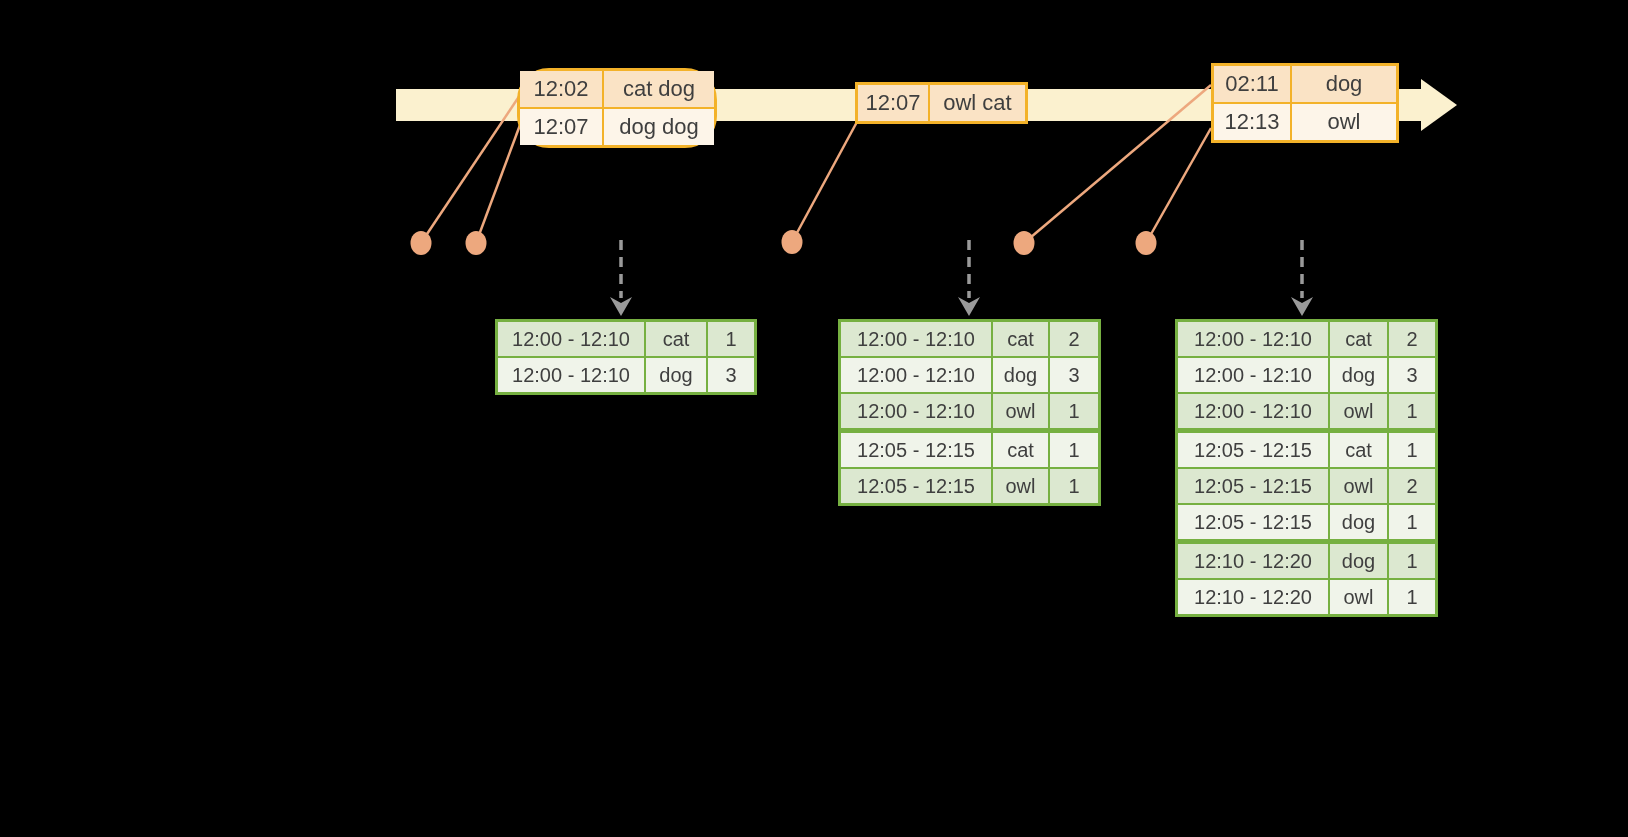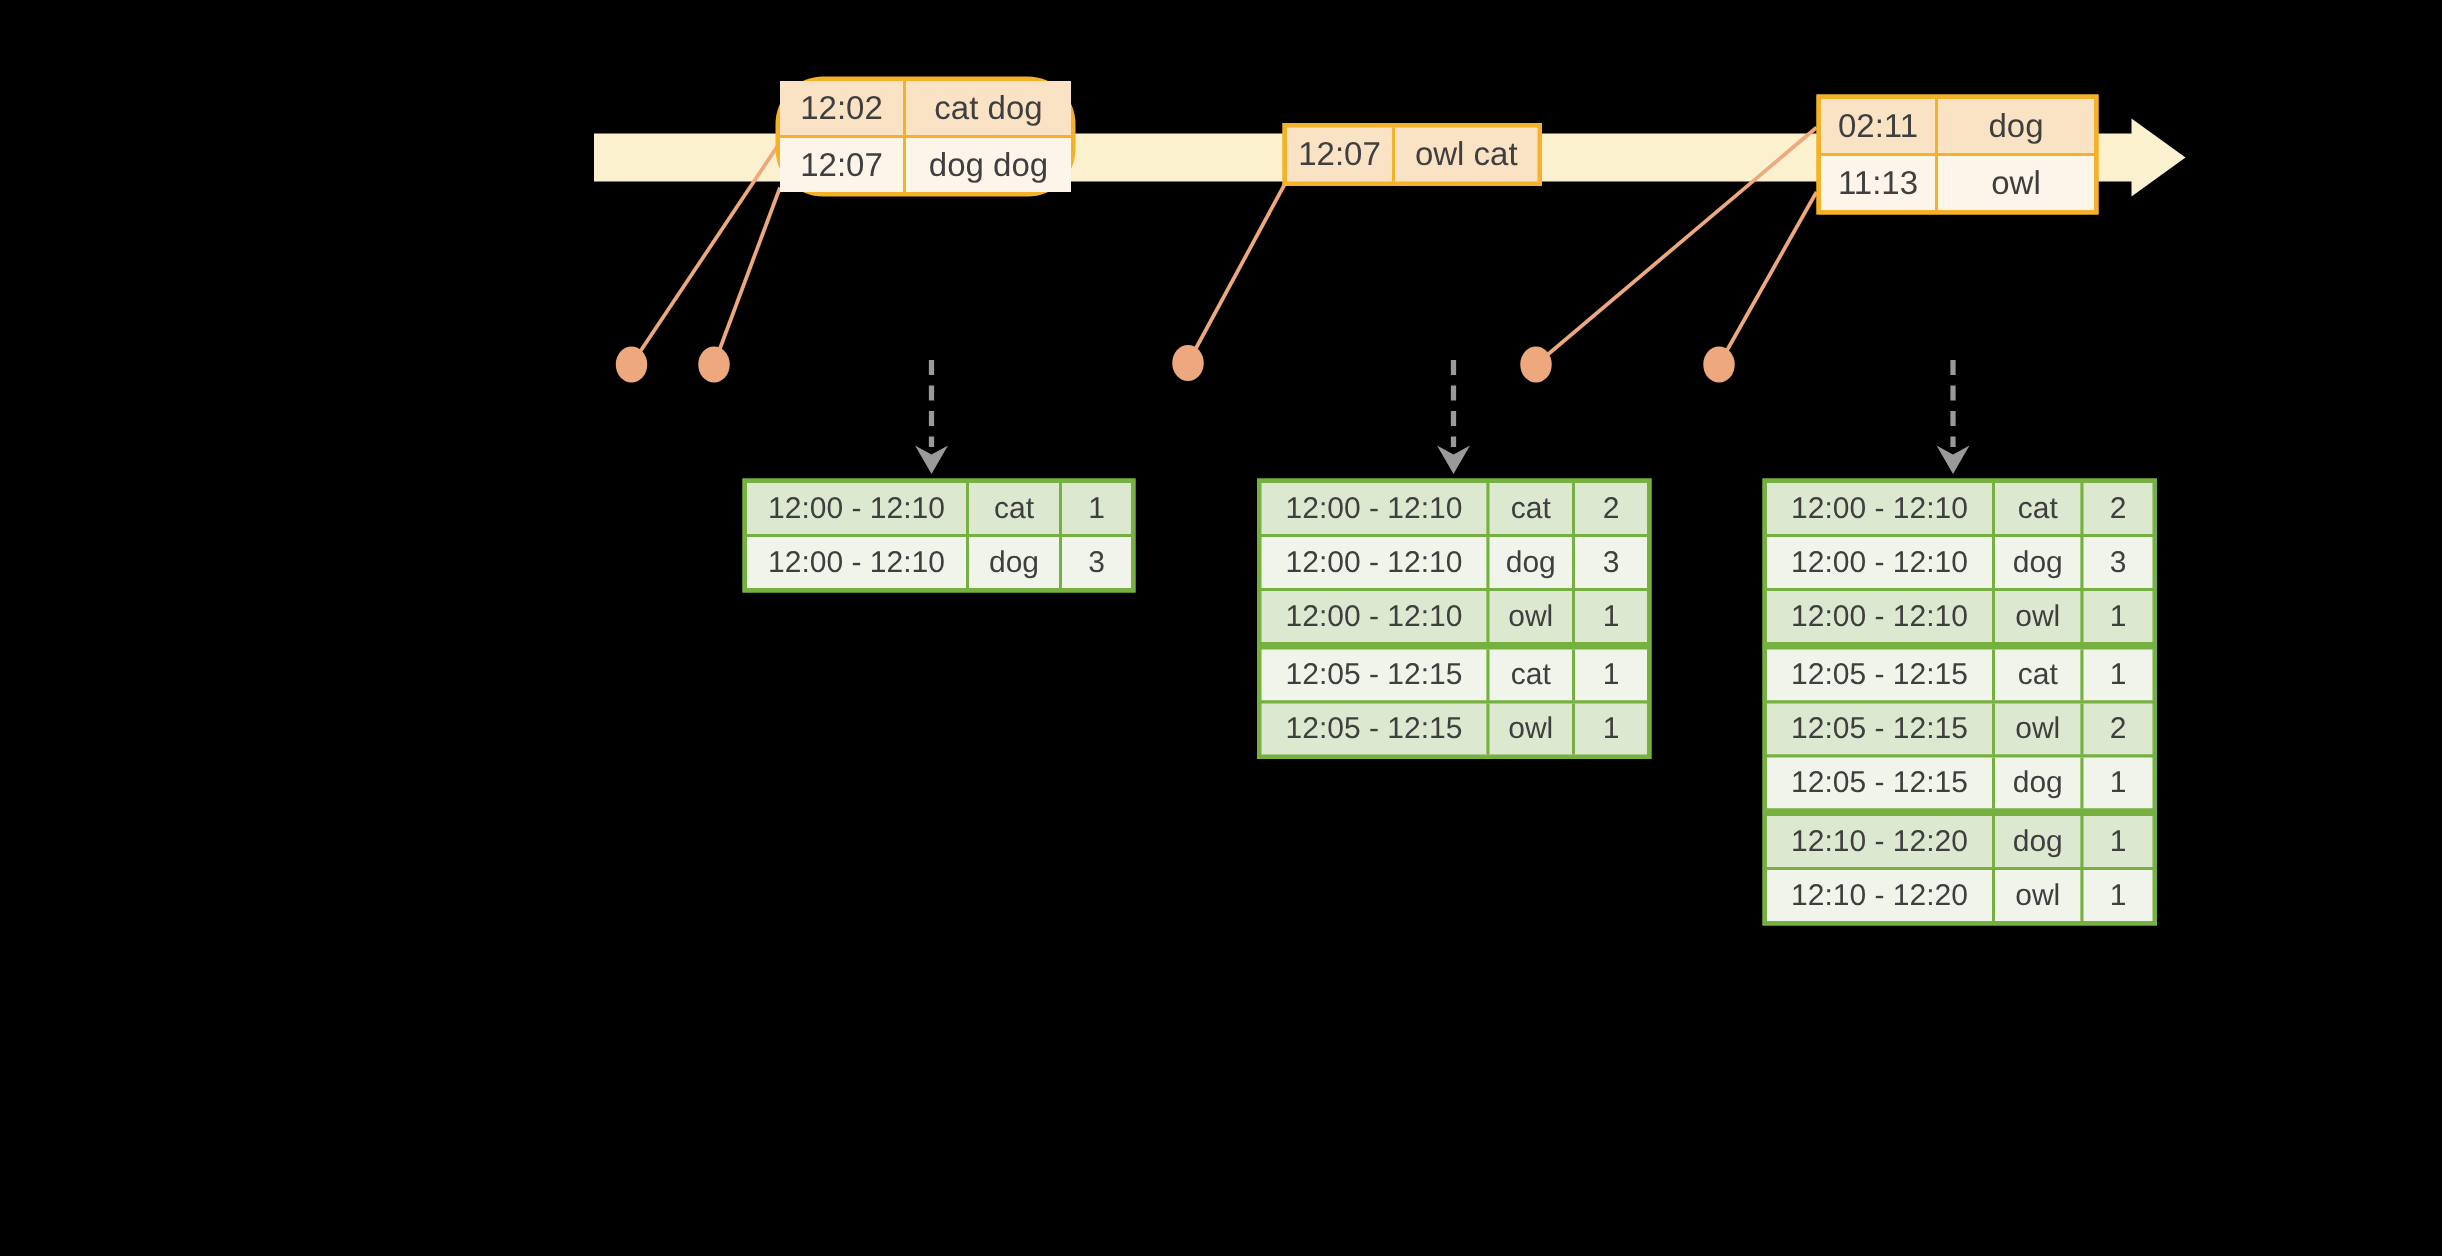--- a/index.html
+++ b/index.html
@@ -65,21 +65,21 @@
     <g>
       <line x1="621" y1="240" x2="621" y2="298" stroke="#9A9A9A" stroke-width="3.5" stroke-dasharray="10 7"></line>
       <path d="M 610 297 L 621 316 L 632 297 L 621 303 Z" fill="#9A9A9A"></path>
       <line x1="969" y1="240" x2="969" y2="298" stroke="#9A9A9A" stroke-width="3.5" stroke-dasharray="10 7"></line>
       <path d="M 958 297 L 969 316 L 980 297 L 969 303 Z" fill="#9A9A9A"></path>
       <line x1="1302" y1="240" x2="1302" y2="298" stroke="#9A9A9A" stroke-width="3.5" stroke-dasharray="10 7"></line>
       <path d="M 1291 297 L 1302 316 L 1313 297 L 1302 303 Z" fill="#9A9A9A"></path>
     </g>
   </svg>
 
-  <div class="ev-table" style="left:517px;top:51px;border-radius:32px;--timew:82px;--wordw:110px;">
+  <div class="ev-table" style="left:517px;top:68px;border-radius:32px;--timew:82px;--wordw:110px;">
       <div class="ev-row">
         <div class="ev-cell c-time">12:02</div>
         <div class="ev-cell c-words">cat dog</div>
       </div>
       <div class="ev-row">
         <div class="ev-cell c-time">12:07</div>
         <div class="ev-cell c-words">dog dog</div>
       </div>
     </div>
   <div class="ev-table" style="left:855px;top:82px;--timew:70px;--wordw:95px;">
@@ -87,21 +87,21 @@
         <div class="ev-cell c-time">12:07</div>
         <div class="ev-cell c-words">owl cat</div>
       </div>
     </div>
   <div class="ev-table" style="left:1211px;top:63px;--timew:76px;--wordw:104px;">
       <div class="ev-row">
         <div class="ev-cell c-time">02:11</div>
         <div class="ev-cell c-words">dog</div>
       </div>
       <div class="ev-row">
-        <div class="ev-cell c-time">11:13</div>
+        <div class="ev-cell c-time">12:13</div>
         <div class="ev-cell c-words">owl</div>
       </div>
     </div>
 
   <div class="res-table" style="left:495px;top:319px;--winw:146px;--wrdw:60px;--cntw:46px;">
       <div class="res-row">
         <div class="res-cell c-window">12:00 - 12:10</div>
         <div class="res-cell c-word">cat</div>
         <div class="res-cell c-count">1</div>
       </div>

